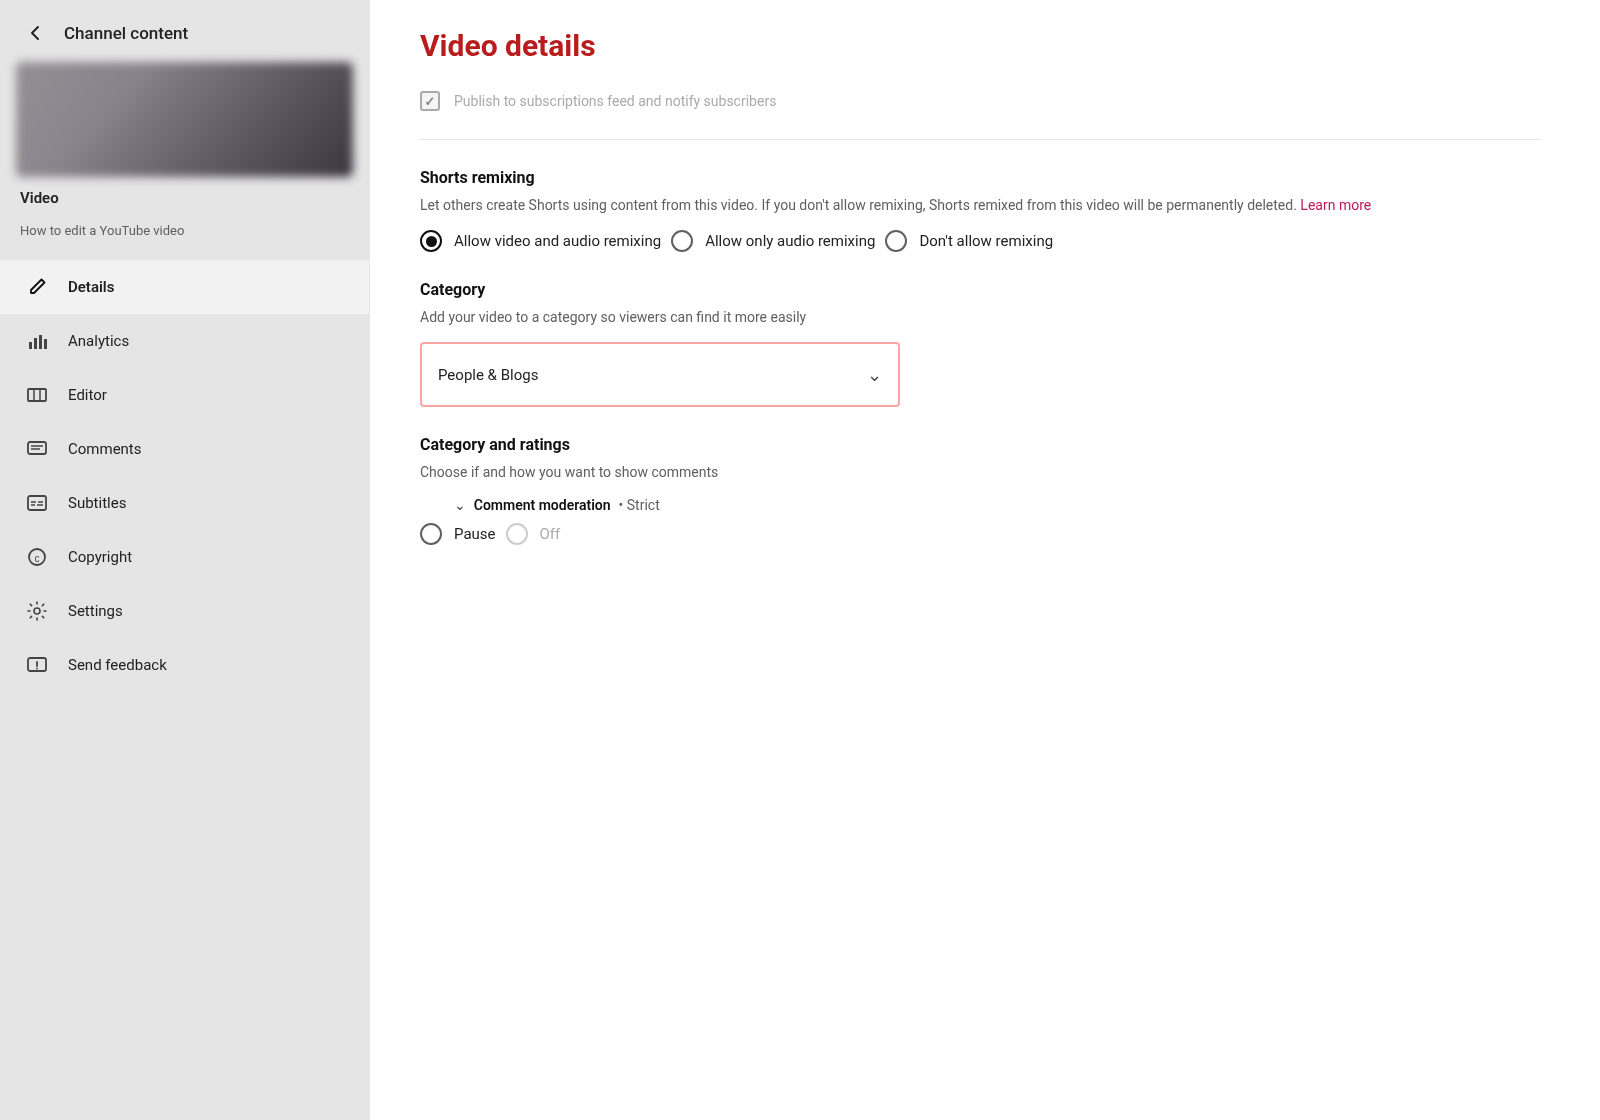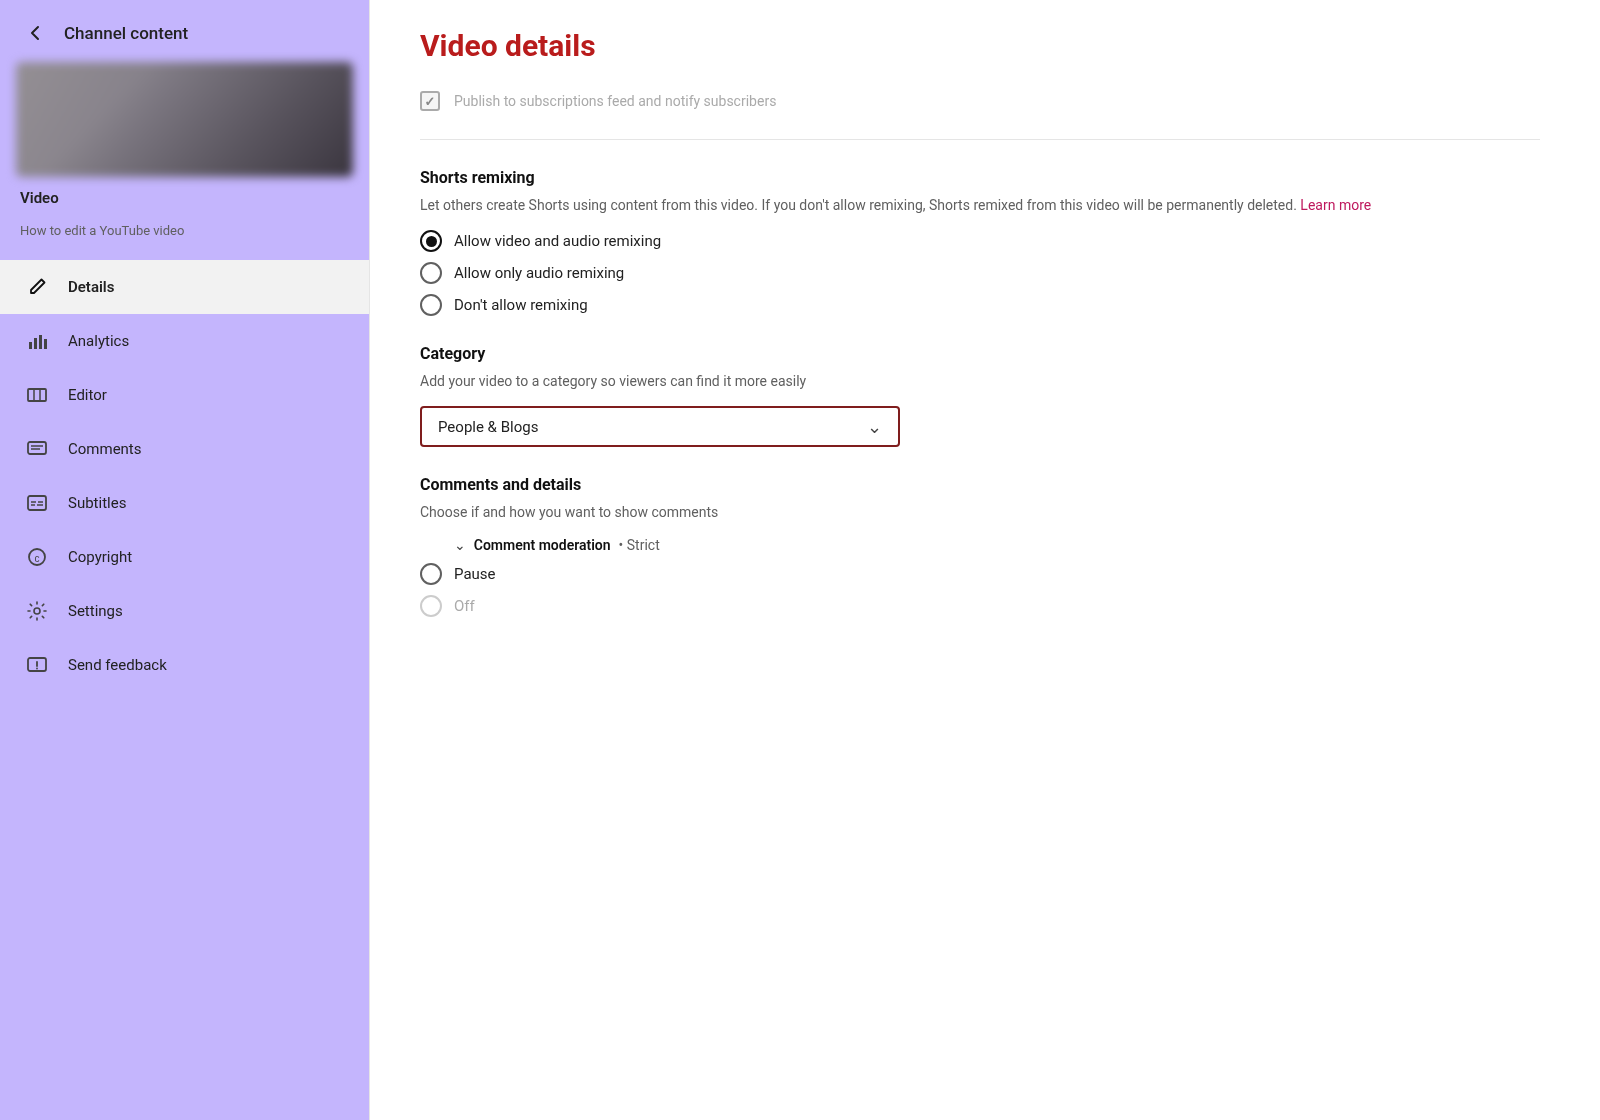--- a/index.html
+++ b/index.html
@@ -9,21 +9,21 @@
       display: flex;
       height: 1120px;
       width: 1600px;
       overflow: hidden;
     }
 
     
     .sidebar {
       width: 370px;
       min-width: 370px;
-      background: #c4b5fd;
+      background: #e5e5e5;
       border-right: 1px solid #e5e5e5;
       display: flex;
       flex-direction: column;
       padding-top: 0;
     }
 
     .sidebar-header {
       display: flex;
       align-items: center;
       padding: 18px 20px 14px 20px;
@@ -161,21 +161,21 @@
 
     .divider-top {
       border: none;
       border-top: 1px solid #e5e5e5;
       margin-bottom: 28px;
     }
 
     
     .radio-group {
       display: flex;
-      flex-direction: column;
+      flex-direction: row;
       gap: 10px;
     }
 
     .radio-item {
       display: flex;
       align-items: center;
       gap: 12px;
       cursor: pointer;
       font-size: 15px;
       color: #222;
@@ -232,23 +232,23 @@
       font-weight: bold;
     }
 
     .checkbox-label {
       font-size: 14px;
       color: #aaa;
     }
 
     
     .category-dropdown {
-      border: 2px solid #7f1d1d;
+      border: 2px solid #fca5a5;
       border-radius: 4px;
-      padding: 8px 16px;
+      padding: 20px 16px;
       display: flex;
       align-items: center;
       justify-content: space-between;
       cursor: pointer;
       width: 480px;
       background: #fff;
     }
 
     .category-value {
       font-size: 15px;
@@ -446,21 +446,21 @@
   <div class="section">
     <div class="section-title">Category</div>
     <div class="section-desc">Add your video to a category so viewers can find it more easily</div>
     <div class="category-dropdown">
       <span class="category-value">People &amp; Blogs</span>
       <span class="dropdown-chevron">⌄</span>
     </div>
   </div>
 
   <div class="section">
-    <div class="section-title">Comments and details</div>
+    <div class="section-title">Category and ratings</div>
     <div class="section-desc">Choose if and how you want to show comments</div>
     <div class="comment-moderation-row">
       <span class="chevron-down-small">⌄</span>
       <span class="moderation-label">Comment moderation</span>
       <span class="moderation-badge">• Strict</span>
     </div>
     <div class="radio-group">
       <label class="radio-item">
         <div class="radio-circle"></div>
         <span class="radio-label">Pause</span>

